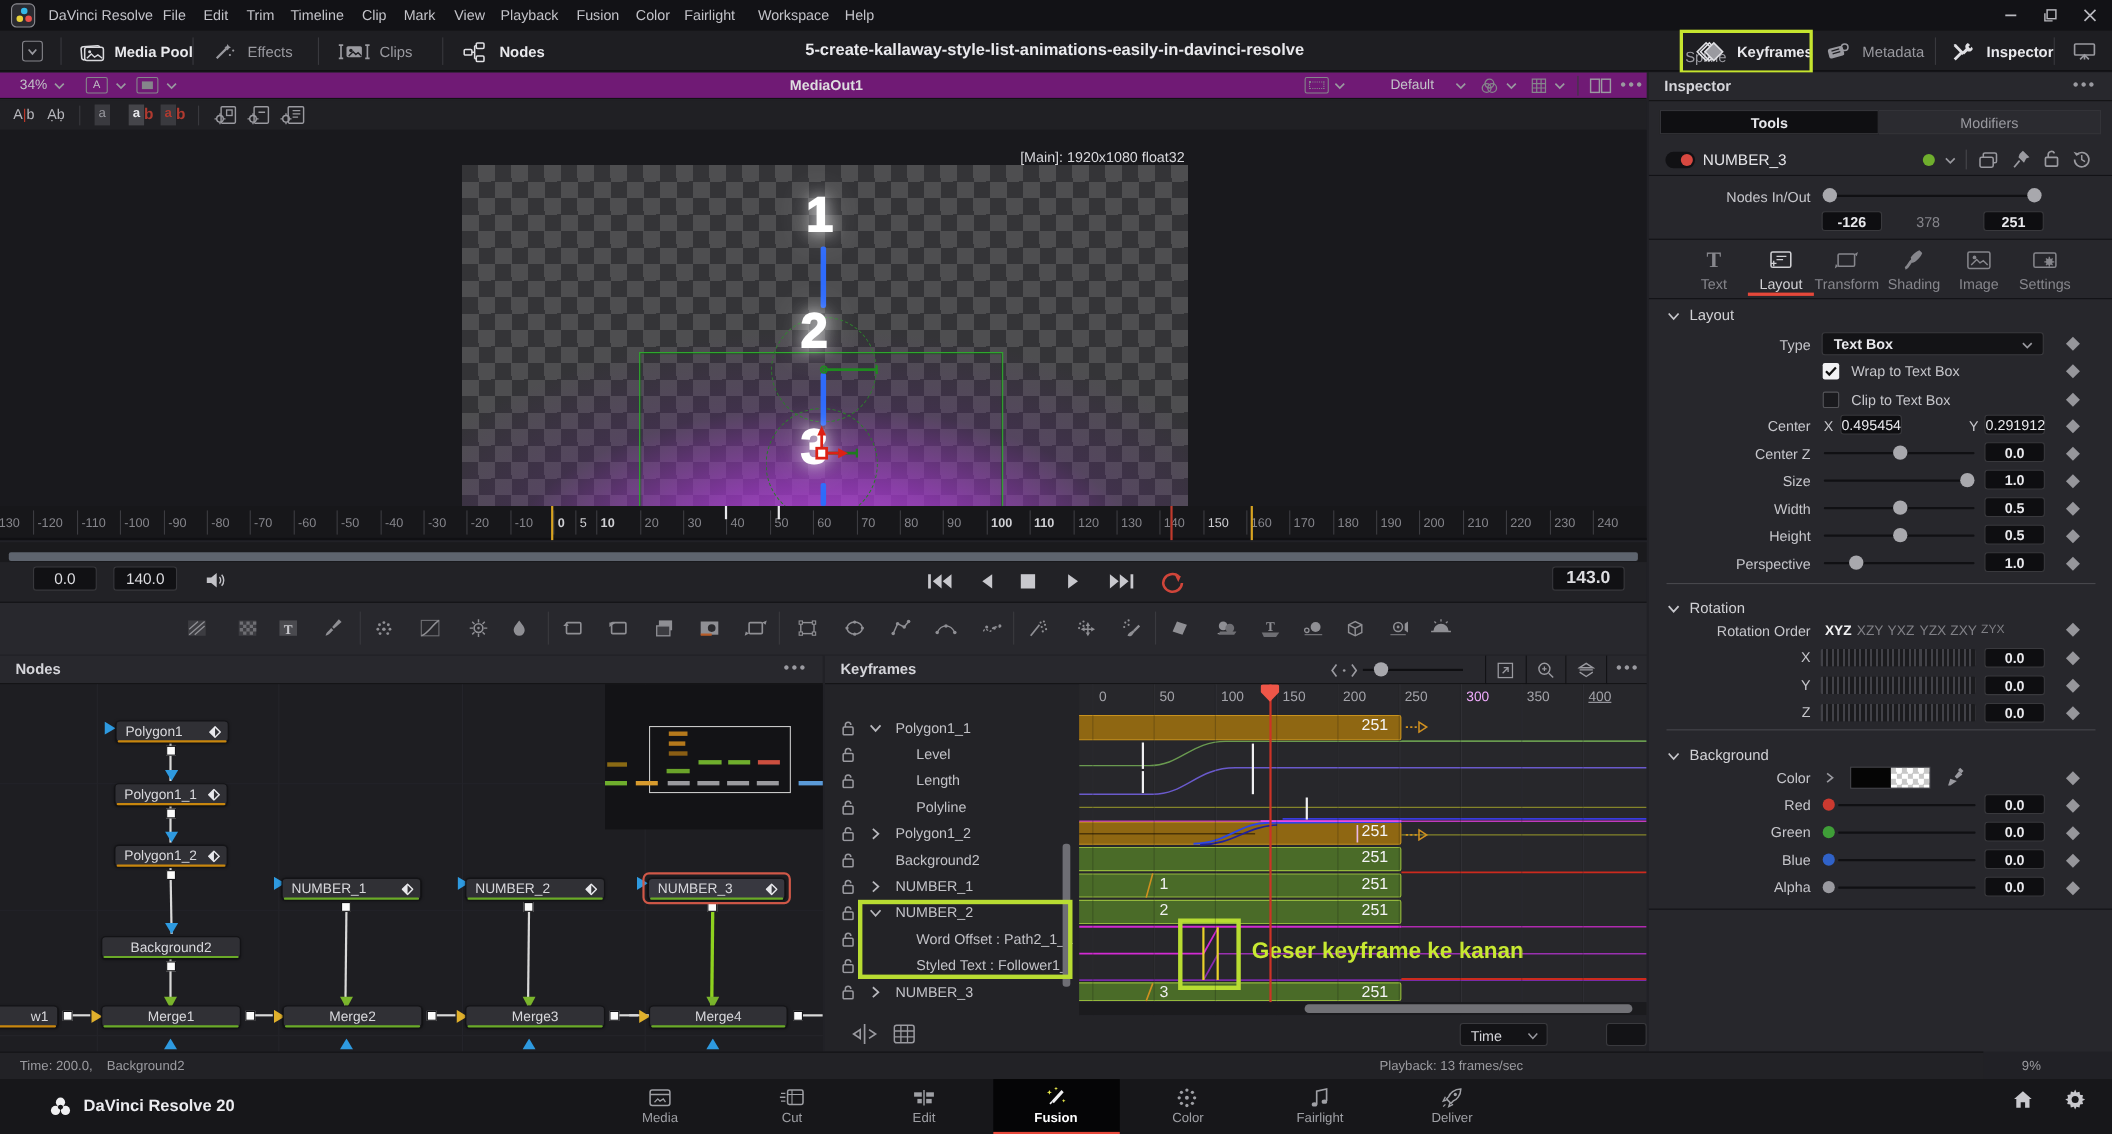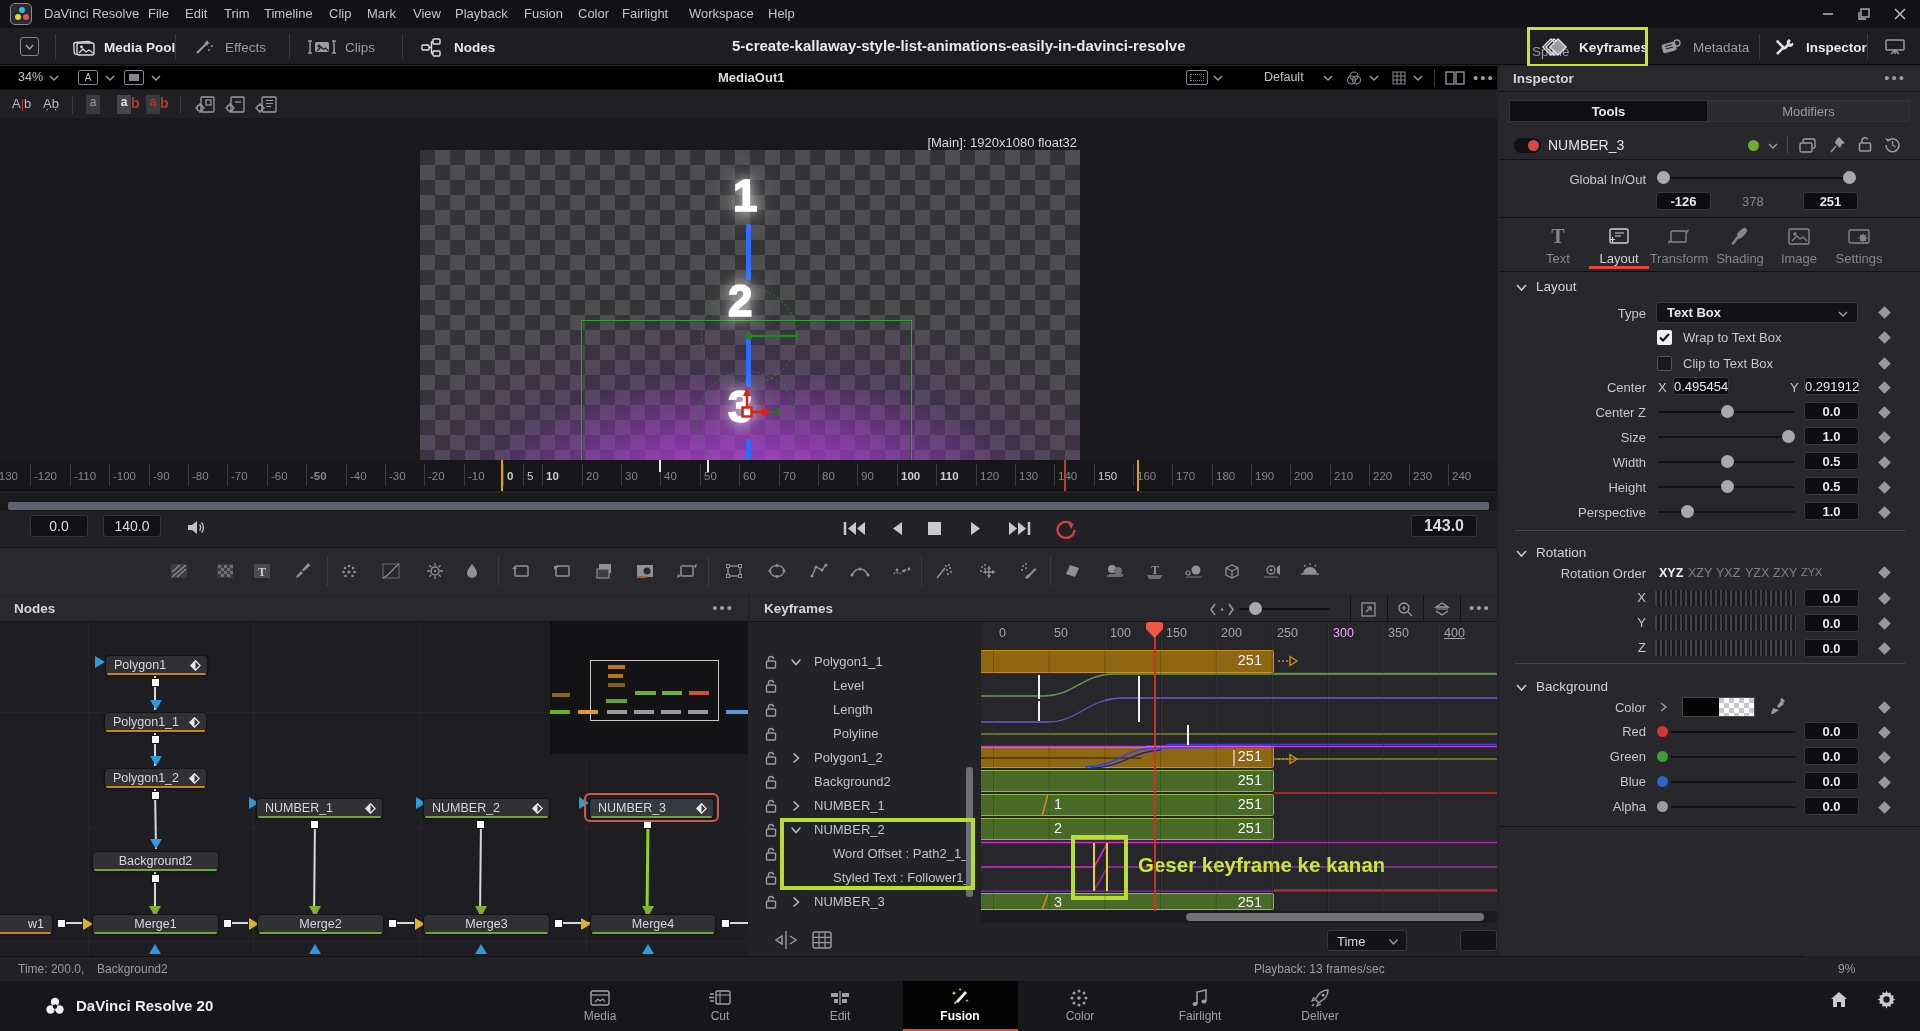--- a/index.html
+++ b/index.html
@@ -10,21 +10,21 @@
 .txt { white-space:nowrap; }
 
 #menubar { position:absolute; left:0; top:0; width:1920px; height:28px; background:#121216; }
 #menubar .mi { position:absolute; top:6px; font-size:13px; color:#c3c3c9; }
 
 #toolbar { position:absolute; left:0; top:28px; width:1920px; height:37px; background:#1e1e22; border-bottom:1px solid #0a0a0c; }
 .tbtn { position:absolute; top:8px; height:22px; font-size:13.5px; color:#9a9aa0; display:flex; align-items:center; gap:8px; }
 .tbtn.on { color:#e8e8ec; font-weight:bold; }
 .vsep { position:absolute; width:1px; background:#39393e; }
 
-#vhead { position:absolute; left:0; top:66px; width:1497px; height:24px; background:#000000; border-bottom:1px solid #121214; }
+#vhead { position:absolute; left:0; top:66px; width:1497px; height:24px; background:#701a75; border-bottom:1px solid #121214; }
 #vsub { position:absolute; left:0; top:91px; width:1497px; height:27px; background:#202024; }
 #vcanvas { position:absolute; left:0; top:118px; width:1497px; height:342px; background:#19191d; overflow:hidden; }
 #checker { position:absolute; left:420px; top:32px; width:660px; height:310px;
   background:
    radial-gradient(ellipse 430px 230px at 330px 380px, rgba(208,75,245,1), rgba(170,55,215,0.65) 40%, rgba(108,40,148,0.22) 70%, rgba(80,30,110,0) 100%),
    repeating-conic-gradient(#4e4e50 0% 25%, #343437 0% 50%);
   background-size:auto, 30px 30px; }
 .num { position:absolute; color:#fff; font-weight:bold; font-size:44px; text-shadow:0 0 14px rgba(255,255,255,0.95), 0 0 30px rgba(255,255,255,0.65); -webkit-text-stroke:1.6px #fff; }
 .bluev { position:absolute; width:5px; background:#2e6bfb; border-radius:2px; }
 
@@ -301,21 +301,21 @@
     <span class="rl" style="left:113px; color:#85858b; font-weight:normal;">-100</span>
     <div class="tick" style="left:149px; height:22px; background:#3c3c41;"></div>
     <span class="rl" style="left:153px; color:#85858b; font-weight:normal;">-90</span>
     <div class="tick" style="left:188px; height:22px; background:#3c3c41;"></div>
     <span class="rl" style="left:192px; color:#85858b; font-weight:normal;">-80</span>
     <div class="tick" style="left:227px; height:22px; background:#3c3c41;"></div>
     <span class="rl" style="left:231px; color:#85858b; font-weight:normal;">-70</span>
     <div class="tick" style="left:267px; height:22px; background:#3c3c41;"></div>
     <span class="rl" style="left:271px; color:#85858b; font-weight:normal;">-60</span>
     <div class="tick" style="left:306px; height:22px; background:#3c3c41;"></div>
-    <span class="rl" style="left:310px; color:#85858b; font-weight:bold;">-50</span>
+    <span class="rl" style="left:310px; color:#85858b; font-weight:normal;">-50</span>
     <div class="tick" style="left:346px; height:22px; background:#3c3c41;"></div>
     <span class="rl" style="left:350px; color:#85858b; font-weight:normal;">-40</span>
     <div class="tick" style="left:385px; height:22px; background:#3c3c41;"></div>
     <span class="rl" style="left:389px; color:#85858b; font-weight:normal;">-30</span>
     <div class="tick" style="left:424px; height:22px; background:#3c3c41;"></div>
     <span class="rl" style="left:428px; color:#85858b; font-weight:normal;">-20</span>
     <div class="tick" style="left:464px; height:22px; background:#3c3c41;"></div>
     <span class="rl" style="left:468px; color:#85858b; font-weight:normal;">-10</span>
     <div class="tick" style="left:503px; height:22px; background:#3c3c41;"></div>
     <span class="rl" style="left:507px; color:#cfcfd3; font-weight:bold;">0</span>
@@ -953,21 +953,21 @@
     <svg class="abs" style="left:359px; top:70px;" width="14" height="16" viewBox="0 0 14 16">
         <rect x="1.5" y="7" width="11" height="8" rx="1" fill="none" stroke="#9a9aa0" stroke-width="1.5"></rect>
         <path d="M4 7V4.5A3 3 0 0 1 9.7 3.4" fill="none" stroke="#9a9aa0" stroke-width="1.5"></path>
       </svg>
     <svg class="abs" style="left:385px; top:70px;" width="17" height="17" viewBox="0 0 17 17">
         <path d="M3.5 5A6.5 6.5 0 1 1 2 9" fill="none" stroke="#9a9aa0" stroke-width="1.5"></path>
         <path d="M1 2l2.5 3.5L7 4z" fill="#9a9aa0"></path>
         <path d="M8.5 5v4l3 2" fill="none" stroke="#9a9aa0" stroke-width="1.3"></path>
       </svg>
     <div class="abs" style="left:0; top:93px; width:421px; height:1px; background:#121216;"></div>
-    <span class="ilabel txt" style="right:274px; top:106px;">Global In/Out</span>
+    <span class="ilabel txt" style="right:274px; top:106px;">Nodes In/Out</span>
     <div class="slider" style="left:163px; top:111px; width:192px;"></div>
     <div class="shandle" style="left:158px; top:105px;"></div>
     <div class="shandle" style="left:344px; top:105px;"></div>
     <div class="ibox" style="left:157px; top:126px; width:55px; line-height:17px;">-126</div>
     <span class="abs" style="left:243px; top:128px; font-size:13px; color:#85858b;">378</span>
     <div class="ibox" style="left:304px; top:126px; width:55px; line-height:17px;">251</div>
     <div class="abs" style="left:0; top:151px; width:421px; height:1px; background:#121216;"></div>
     <svg class="abs" style="left:47px; top:159px;" width="24" height="23" viewBox="0 0 24 23">
         <text x="12" y="18" font-size="20" font-weight="bold" fill="#86868c" text-anchor="middle" font-family="Liberation Serif">T</text>
       </svg>

